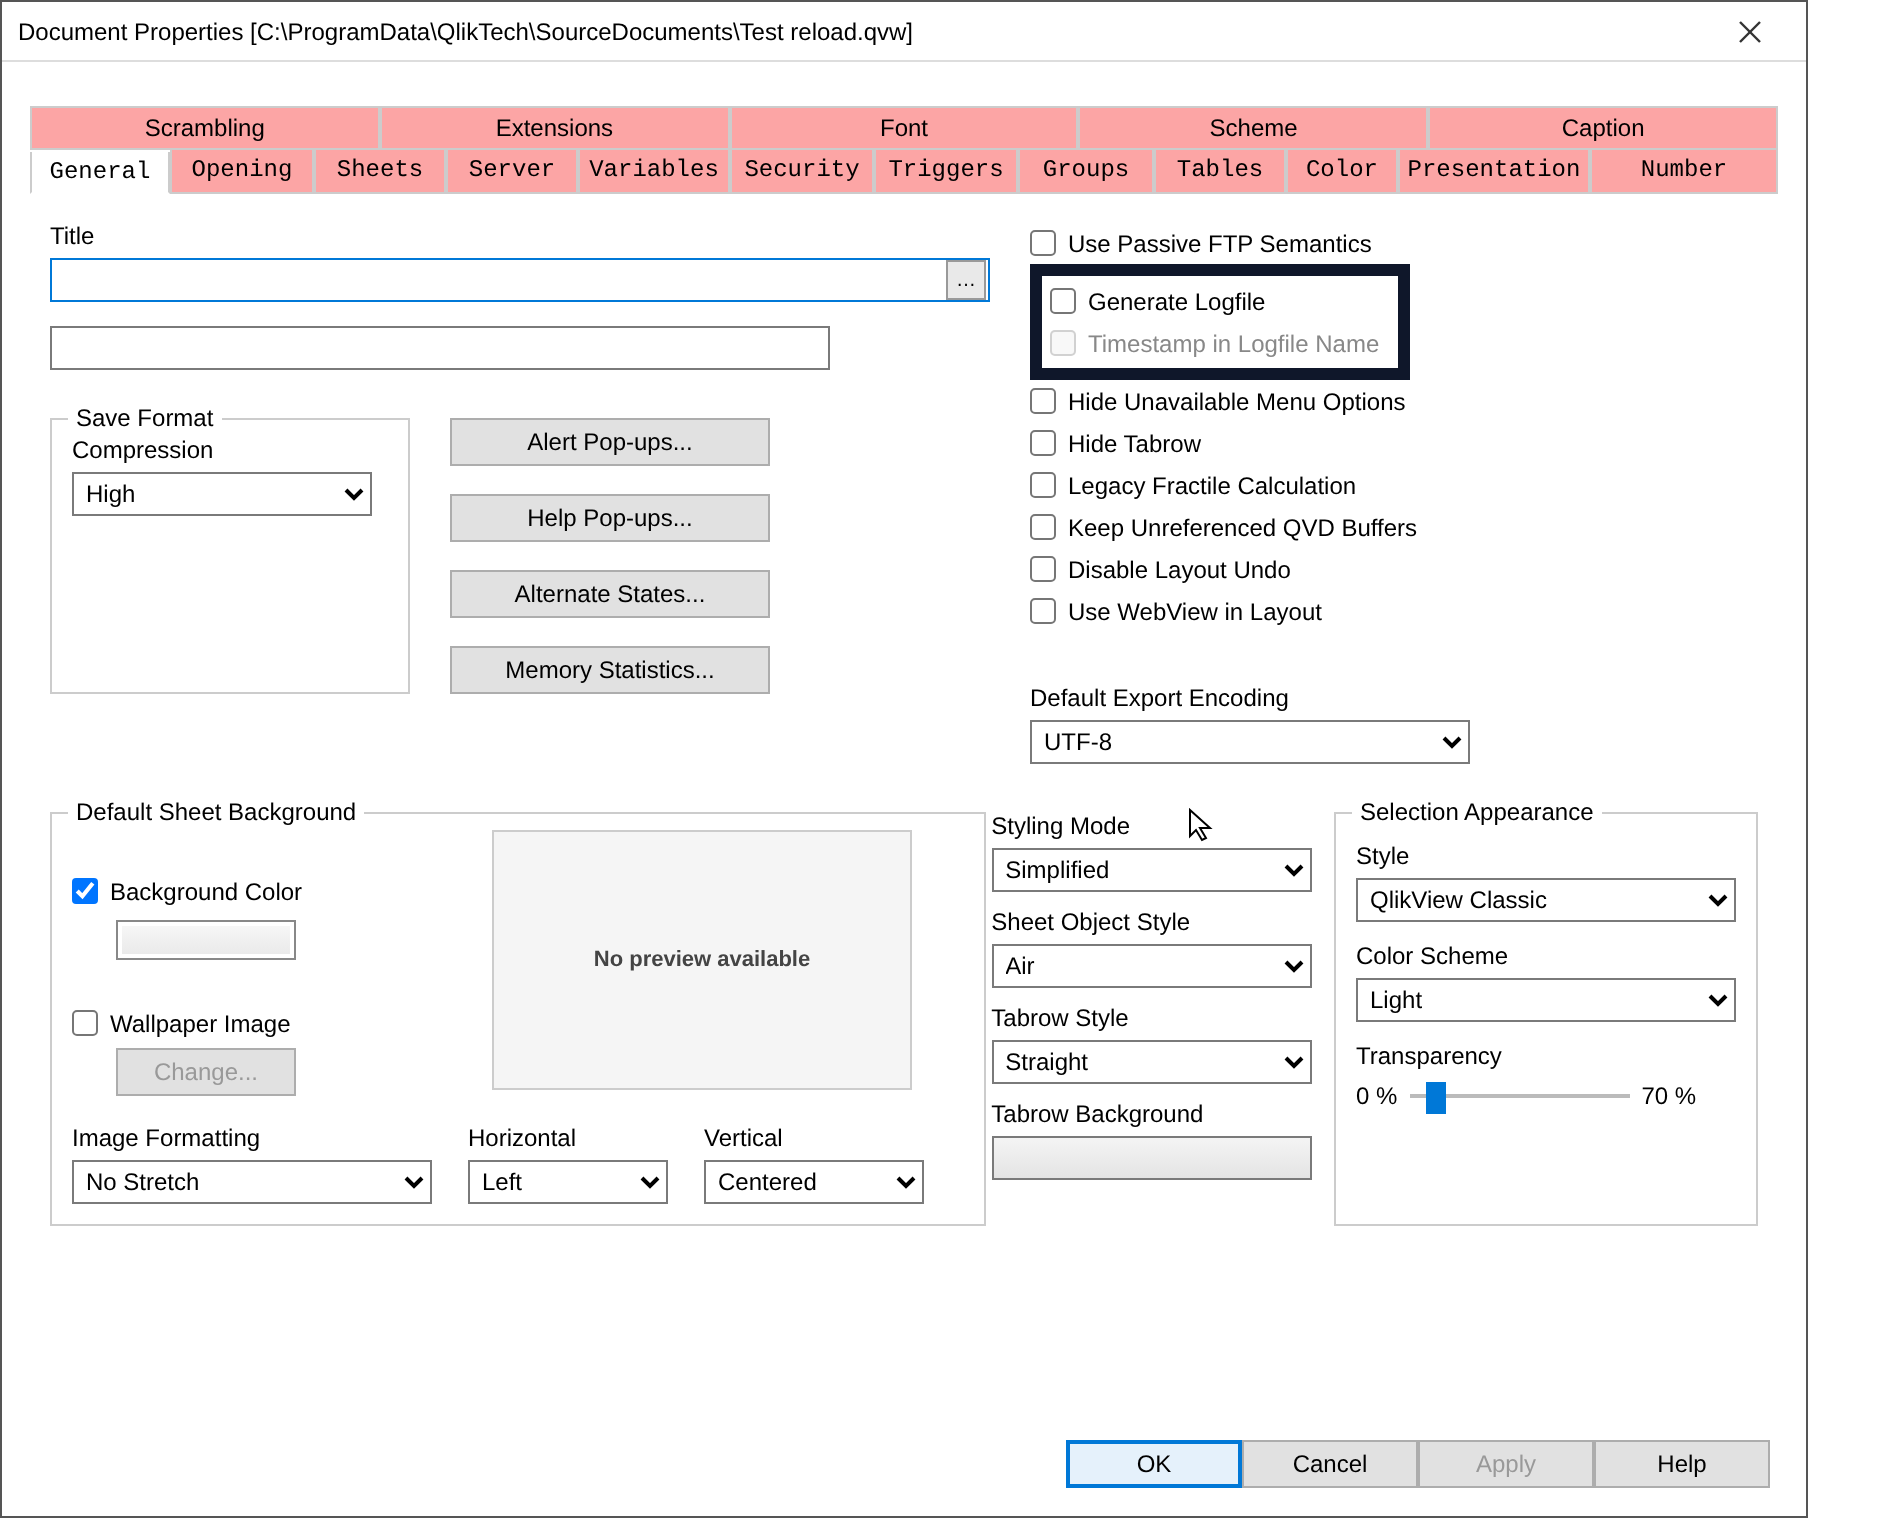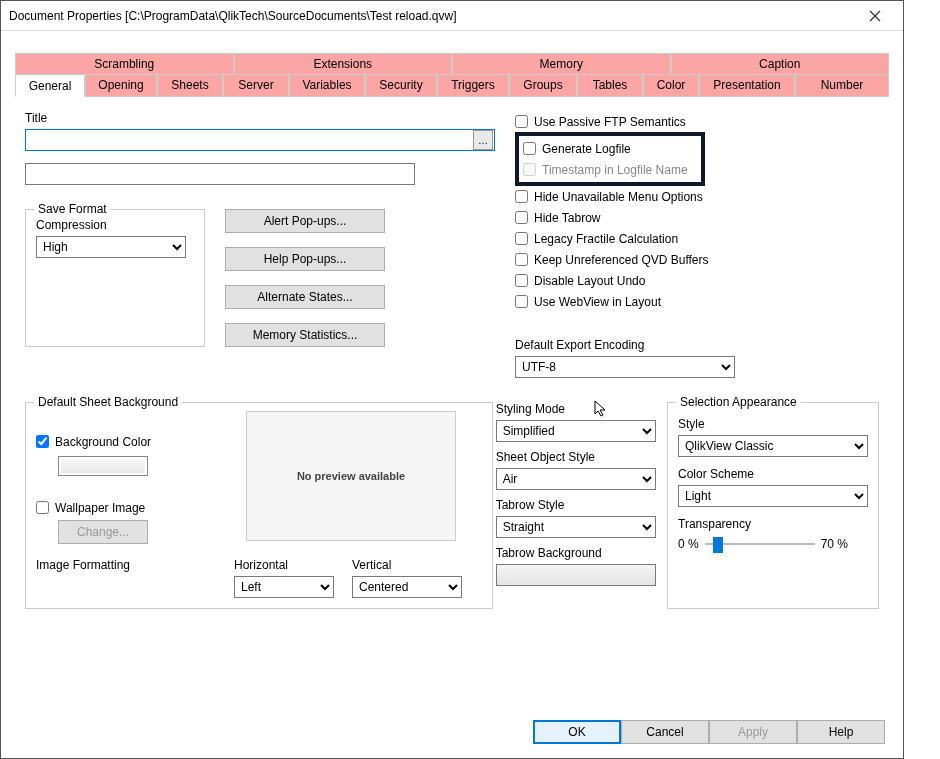--- a/index.html
+++ b/index.html
@@ -9,21 +9,21 @@
 .titlebar-text { flex: 1; font-size: 12px; }
 .close-btn { width: 40px; height: 28px; display: flex; align-items: center; justify-content: center; font-size: 14px; cursor: default; }
 .content { padding: 20px 14px 10px 14px; }
 
 .tabrow1, .tabrow2 { display: flex; border-bottom: 1px solid #ccc; }
 .tabrow1 { margin-top: 2px; }
 .tab { border: 1px solid #ccc; border-bottom: none; background: #fca5a5; text-align: center; padding: 3px 0; font-size: 12px; cursor: default; }
 .tab1 { flex: 1; }
 .tab.active { background: #fff; position: relative; top: 1px; border-bottom: 1px solid #fff; }
 .tabrow2 { border-top: none; }
-.tabrow2 .tab { border-top: none; }
+.tabrow2 .tab { border-top: none; font-family: Liberation Mono, monospace; }
 .panel { padding: 14px 10px 0 10px; }
 
 .row { display: flex; gap: 20px; }
 .left-col { width: 470px; }
 .right-col { flex: 1; }
 
 .field-label { font-size: 12px; margin-bottom: 4px; display: block; }
 .text-input { width: 100%; height: 22px; border: 1px solid #7a7a7a; padding: 0 4px; background: #fff; }
 .title-input { border: 1px solid #0078d7; background: #fff; height: 22px; display:flex; align-items:center; }
 .title-input input { border:none; outline:none; flex:1; height:20px; padding:0 4px; }
@@ -33,21 +33,21 @@
 .groupbox-title { position: absolute; top: -8px; left: 8px; background: #fff; padding: 0 4px; font-size: 12px; }
 
 .btn { height: 24px; border: 1px solid #adadad; background: #e1e1e1; padding: 0 10px; font-size: 12px; cursor: default; display:inline-flex; align-items:center; justify-content:center; }
 .btn-wide { width: 160px; }
 select { height: 22px; border: 1px solid #7a7a7a; background: #fff; font-size: 12px; padding: 0 2px; }
 
 .check-row { display: flex; align-items: center; gap: 6px; height: 21px; }
 .check-row input[type=checkbox] { width: 13px; height: 13px; }
 .check-row.disabled { color: #888; }
 
-.highlight-box { border: 4px solid #0f172a; padding: 2px 4px; }
+.highlight-box { border: 6px solid #0f172a; padding: 2px 4px; }
 
 .preview { width: 210px; height: 130px; border: 1px solid #ccc; background: #f5f5f5; display:flex; align-items:center; justify-content:center; font-size:11px; font-weight:bold; color:#444; }
 
 .color-swatch { width: 90px; height: 20px; border: 1px solid #888; background: linear-gradient(#f8f8f8,#e8e8e8); display:inline-block; box-shadow: inset 0 0 0 2px #fff; }
 
 .footer { position: absolute; bottom: 14px; right: 18px; display:flex; }
 .footer .btn { width: 88px; height: 24px; }
 .btn-primary { border: 2px solid #0078d7; background:#e5f1fb; }
 .btn-disabled { color: #999; }
 
@@ -68,21 +68,22 @@
           <line x1="1" y1="1" x2="11" y2="11" stroke="#333" stroke-width="1.2"></line>
           <line x1="11" y1="1" x2="1" y2="11" stroke="#333" stroke-width="1.2"></line>
         </svg>
     </div>
   </div>
 
   <div class="content">
     <div class="tabrow1">
       <div class="tab tab1">Scrambling</div>
       <div class="tab tab1">Extensions</div>
-      <div class="tab tab1">Memory</div>
+      <div class="tab tab1">Font</div>
+      <div class="tab tab1">Scheme</div>
       <div class="tab tab1">Caption</div>
     </div>
     <div class="tabrow2">
       <div class="tab active" style="width:70px">General</div>
       <div class="tab" style="width:72px">Opening</div>
       <div class="tab" style="width:66px">Sheets</div>
       <div class="tab" style="width:66px">Server</div>
       <div class="tab" style="width:76px">Variables</div>
       <div class="tab" style="width:72px">Security</div>
       <div class="tab" style="width:72px">Triggers</div>
@@ -183,20 +184,21 @@
                 </div>
               <button class="btn btn-disabled" style="width:90px; margin-left:22px; margin-top:2px;">Change...</button>
             </div>
             <div class="preview">
                 <span>No preview available</span>
               </div>
           </div>
           <div style="display:flex; gap:18px; margin-top:14px;">
             <div style="width:180px;">
               <span class="field-label">Image Formatting</span>
+              <select style="width:180px"><option>No Stretch</option></select>
             </div>
             <div style="width:100px;">
               <span class="field-label">Horizontal</span>
               <select style="width:100px"><option>Left</option></select>
             </div>
             <div style="width:110px;">
               <span class="field-label">Vertical</span>
               <select style="width:110px"><option>Centered</option></select>
             </div>
           </div>

